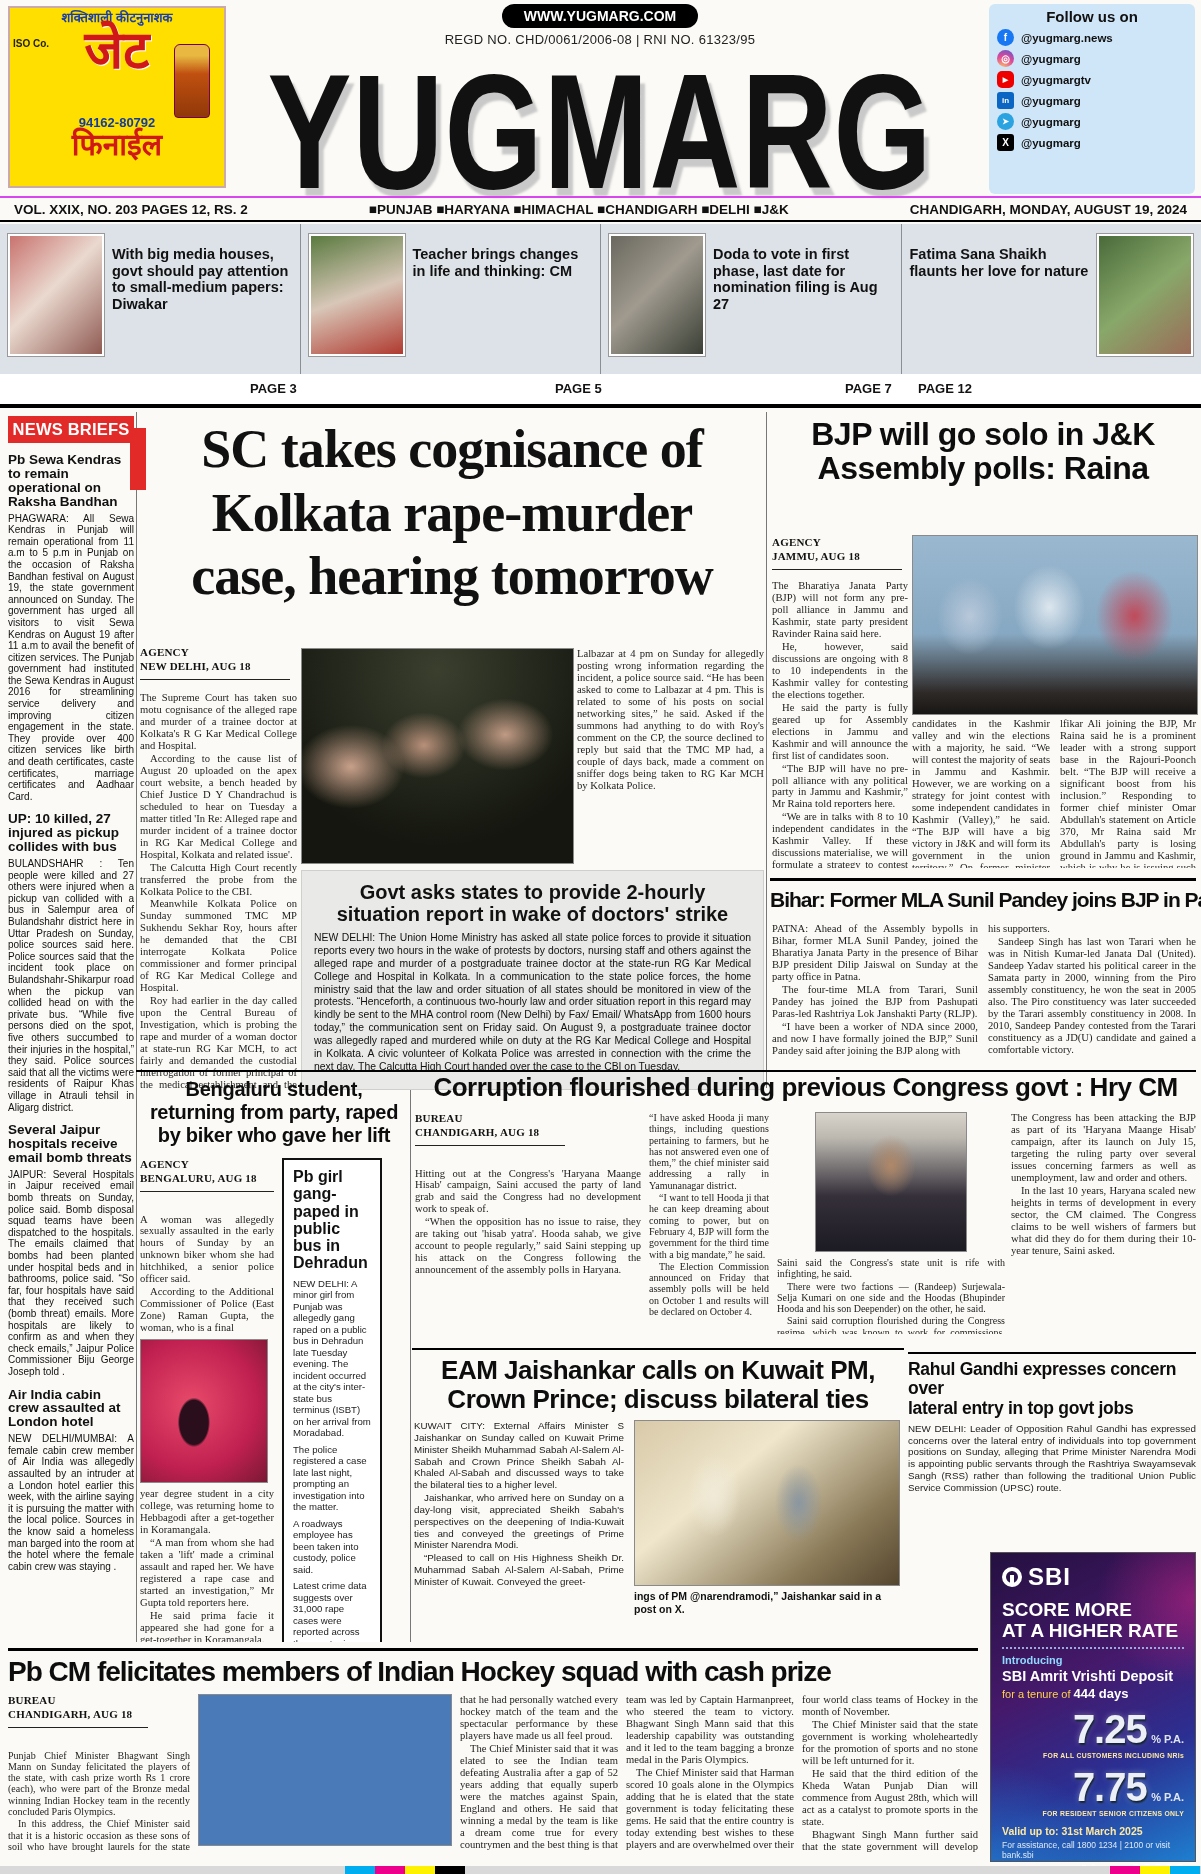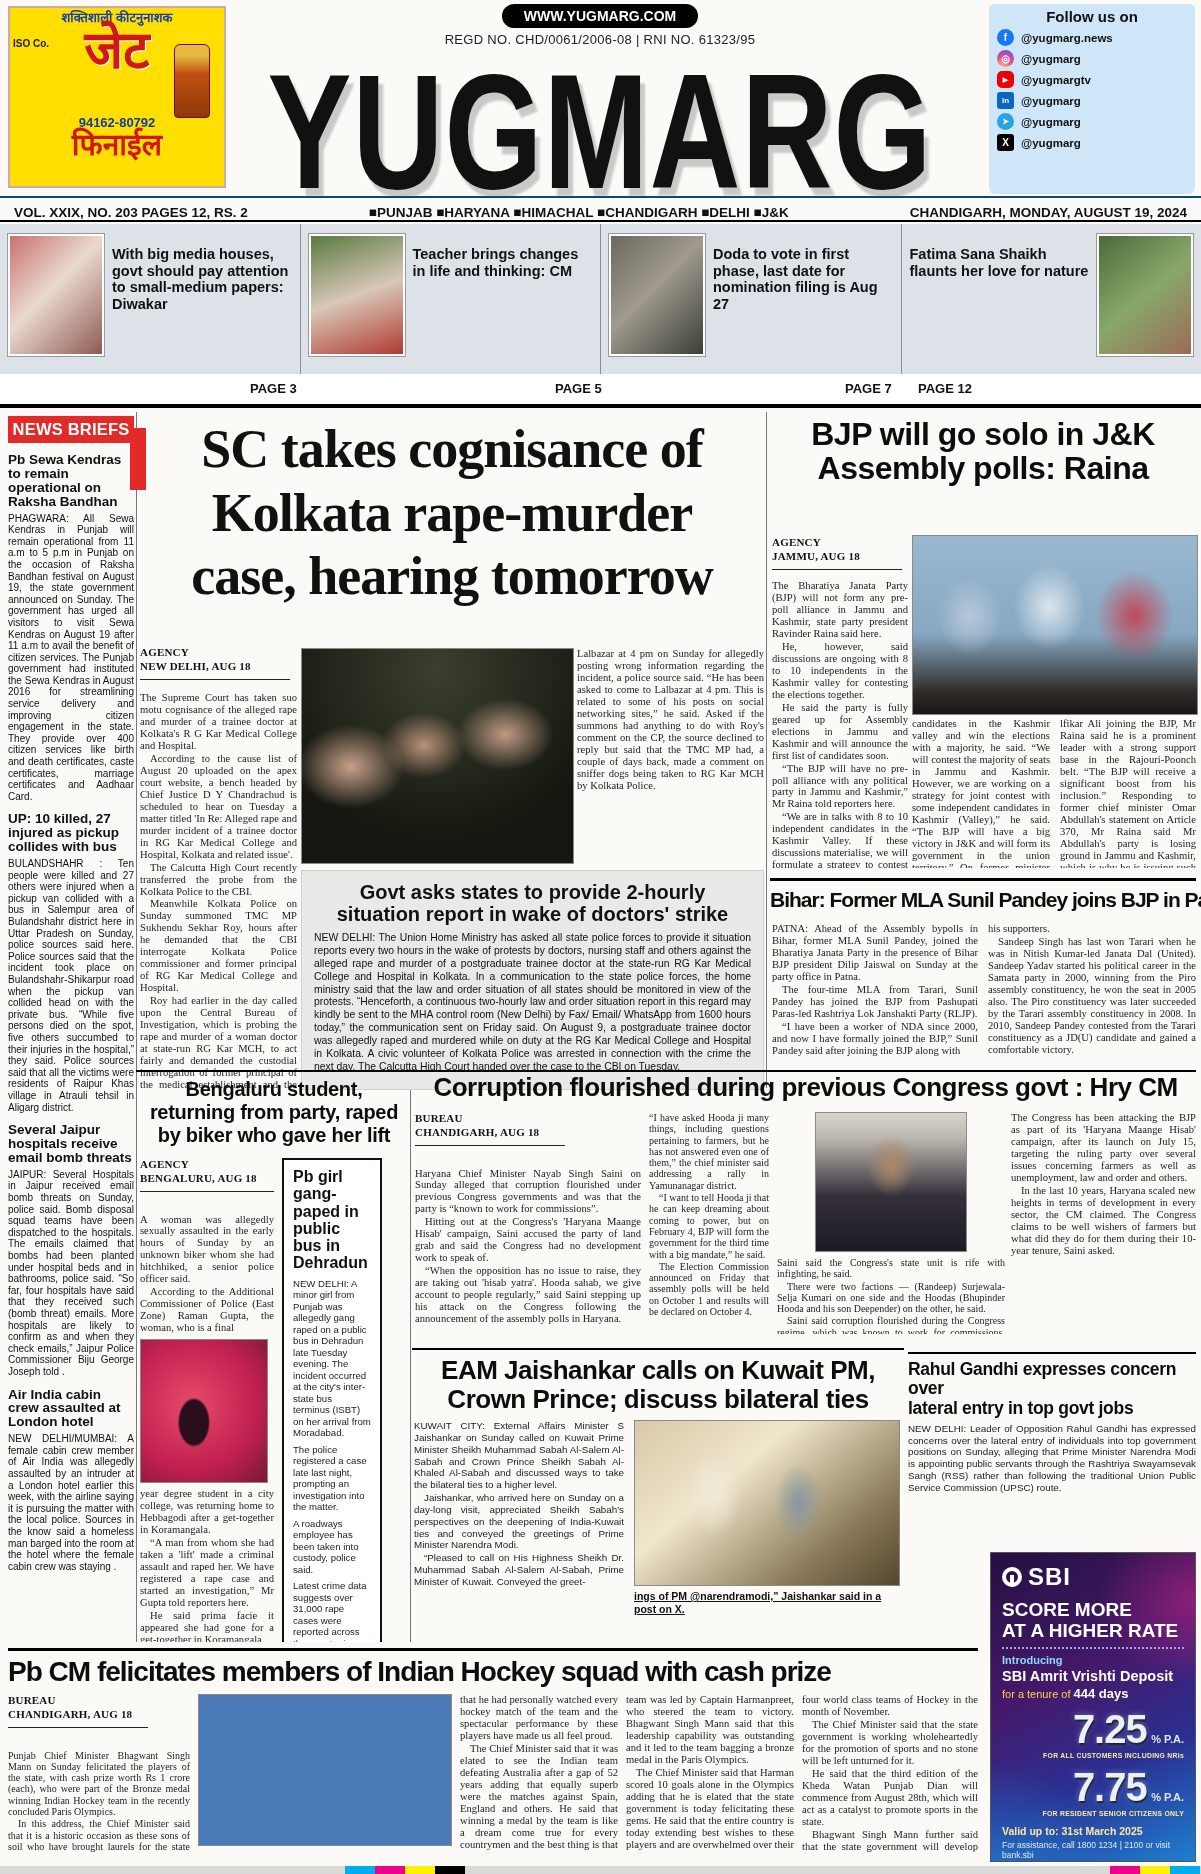--- a/index.html
+++ b/index.html
@@ -39,22 +39,22 @@
   .soc-row .h{font:bold 11.5px "Liberation Sans";color:#111;}
   .ic{width:17px;height:17px;border-radius:50%;display:inline-flex;align-items:center;justify-content:center;
       color:#fff;font:bold 10px "Liberation Sans";flex:0 0 17px;}
   .ic-fb{background:#1877f2;}
   .ic-ig{background:radial-gradient(circle at 30% 110%,#fdc468,#df4996 55%,#4f5bd5);}
   .ic-yt{background:#e00;border-radius:5px;font-size:7px;}
   .ic-li{background:#0a66c2;border-radius:3px;font-size:8px;}
   .ic-tg{background:#2aa3e0;font-size:8px;}
   .ic-x{background:#000;border-radius:3px;}
   
-  #infobar{left:0;top:196px;width:1201px;height:26px;border-top:2px solid #0c4a6e;border-bottom:2px solid #000;
-           display:flex;align-items:flex-end;justify-content:space-between;padding:0 14px;box-sizing:border-box;
+  #infobar{left:0;top:196px;width:1201px;height:26px;border-top:2px solid #d946ef;border-bottom:2px solid #000;
+           display:flex;align-items:center;justify-content:space-between;padding:0 14px;box-sizing:border-box;
            font:bold 13.5px "Liberation Sans";}
   
   #teasers{left:0;top:224px;width:1201px;height:150px;background:#dde2e8;display:flex;border-bottom:1px solid #aaa;}
   .tcell{flex:1;display:flex;gap:8px;padding:10px 8px;border-right:1px solid #8a8f96;align-items:flex-start;}
   .tcell:last-child{border-right:none;}
   .tphoto{width:92px;height:118px;flex:0 0 92px;border:2px solid #fff;outline:1px solid #999;}
   .thl{font:bold 14.5px "Liberation Sans";line-height:1.15;padding-top:12px;}
   #pagelabels{left:0;top:374px;width:1201px;height:30px;background:#fff;font:bold 13px "Liberation Sans";}
   #pagelabels span{position:absolute;top:7px;}
   
@@ -81,21 +81,21 @@
   #beng .hl1{font-size:20px;line-height:1.15;text-align:center;letter-spacing:-.3px;}
   #dehradun-box{border:2.5px solid #111;padding:8px 9px;margin-bottom:8px;background:#fff;}
   #dehradun-box .dh{font:bold 16px "Liberation Sans";line-height:1.08;margin-bottom:6px;}
   #dehradun-box p{font-size:9.6px;line-height:1.2;margin:0 0 5px;text-align:left;}
   
   #corr{left:415px;top:1072px;width:781px;height:268px;}
   #corr .hl1{font-size:26px;letter-spacing:-.5px;white-space:nowrap;text-align:center;}
   
   #eam{left:412px;top:1348px;width:492px;height:296px;border-top:2px solid #000;padding-top:6px;box-sizing:border-box;}
   #eam .hl1{font-size:26px;line-height:1.12;text-align:center;letter-spacing:-.5px;}
-  .caption{font:bold 10.5px "Liberation Sans";line-height:1.2;margin-top:4px;text-decoration:underline;}
+  .caption{font:bold 10.5px "Liberation Sans";line-height:1.2;margin-top:4px;}
   
   #rahul{left:908px;top:1352px;width:288px;height:194px;border-top:2px solid #000;padding-top:6px;box-sizing:border-box;}
   #rahul .hl1{font-size:17.5px;line-height:1.1;letter-spacing:-.3px;}
   
   #sbi{left:990px;top:1552px;width:206px;height:310px;border:1px solid #555;box-sizing:border-box;
        background:
          radial-gradient(140px 120px at 100% 15%,rgba(230,40,140,.45),transparent 70%),
          radial-gradient(160px 140px at 0% 100%,rgba(30,140,220,.55),transparent 70%),
          linear-gradient(155deg,#241040 0%,#45196b 40%,#2b2f92 68%,#1e7fd0 100%);
        color:#fff;padding:10px 11px;}
@@ -350,21 +350,20 @@
   </div>
 
   <div class="abs" id="corr">
     <div class="hl hl1">Corruption flourished during previous Congress govt : Hry CM</div>
     <div class="abs clip" style="left:0;top:40px;width:226px;height:222px;">
       <div class="byline" style="width:150px;">
         <div>BUREAU</div>
         <div>CHANDIGARH, AUG 18</div>
       </div>
       <div class="bodytext serifbody">
-          <p>Haryana Chief Minister Nayab Singh Saini on Sunday alleged that corruption flourished under previous Congress governments and was that the party is “known to work for commissions”.</p>
           <p>Hitting out at the Congress's 'Haryana Maange Hisab' campaign, Saini accused the party of land grab and said the Congress had no development work to speak of.</p>
           <p>“When the opposition has no issue to raise, they are taking out 'hisab yatra'. Hooda sahab, we give account to people regularly,” said Saini stepping up his attack on the Congress following the announcement of the assembly polls in Haryana.</p>
         </div>
     </div>
     <div class="abs bodytext serifbody clip" style="left:234px;top:40px;width:120px;height:222px;font-size:10px;">
         <p>“I have asked Hooda ji many things, including questions pertaining to farmers, but he has not answered even one of them,” the chief minister said addressing a rally in Yamunanagar district.</p>
         <p>“I want to tell Hooda ji that he can keep dreaming about coming to power, but on February 4, BJP will form the government for the third time with a big mandate,” he said.</p>
         <p>The Election Commission announced on Friday that assembly polls will be held on October 1 and results will be declared on October 4.</p>
       </div>
     <div class="abs clip" style="left:362px;top:40px;width:228px;height:222px;">

